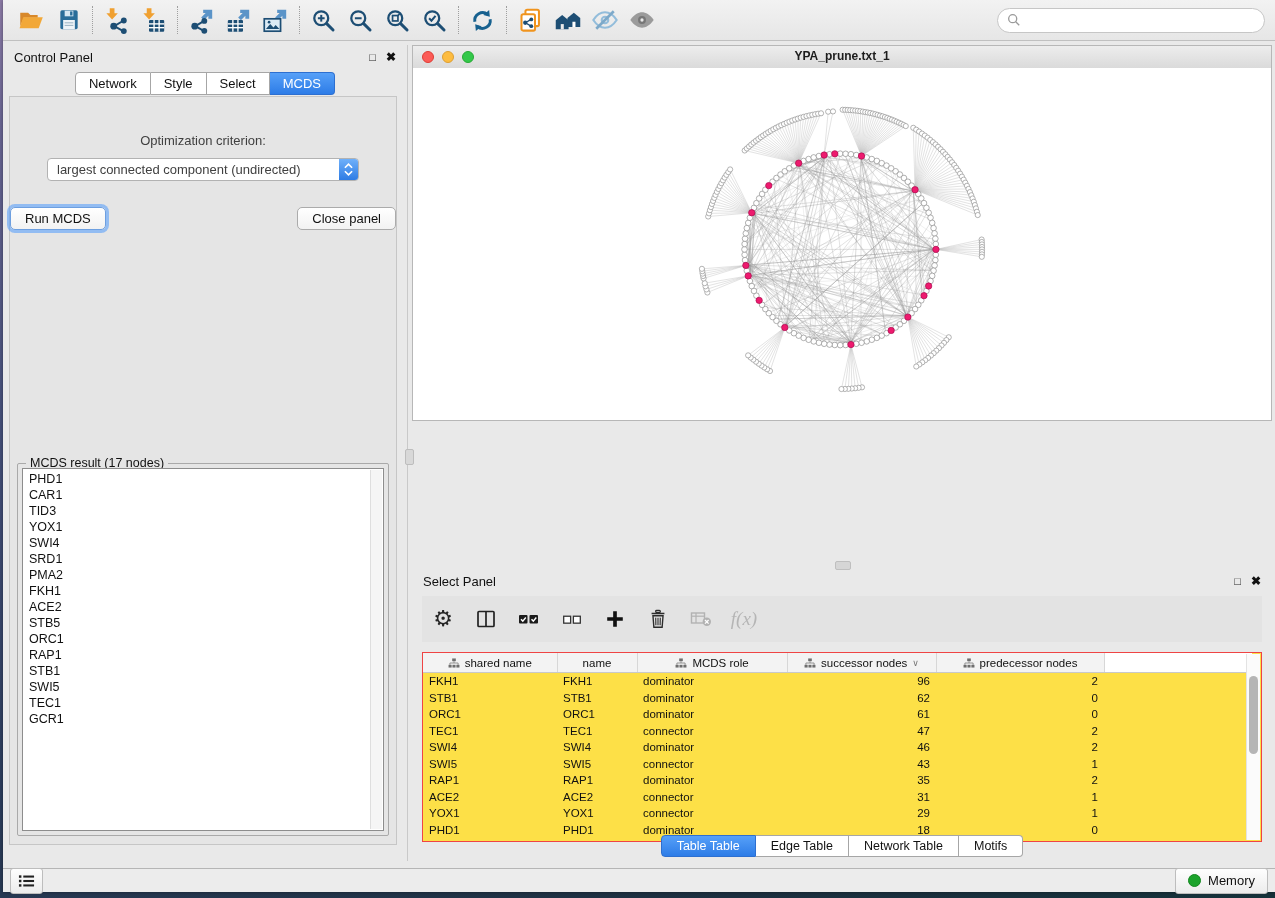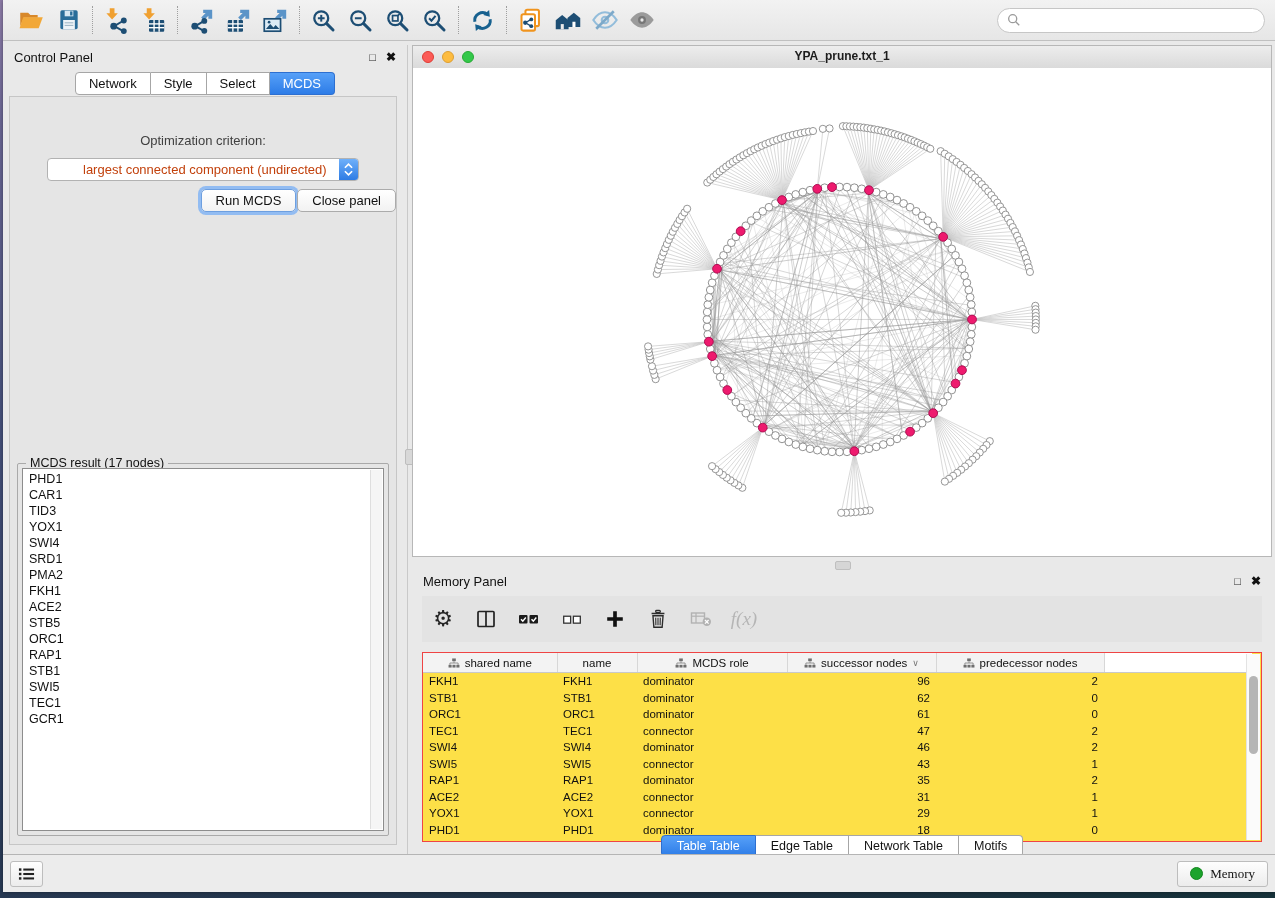--- a/index.html
+++ b/index.html
@@ -28,41 +28,41 @@
   .float-glyph{font-size:11px;color:#222;line-height:1;}
   .close-glyph{font-size:12px;color:#111;font-weight:bold;line-height:1;}
   .cp-tabs{display:flex;justify-content:center;margin-top:3px;position:relative;z-index:2;}
   .seg{background:#fff;border:1px solid #a6a6a6;border-left:none;padding:3px 13px;font-size:13px;color:#111;}
   .seg:first-child{border-left:1px solid #a6a6a6;border-radius:4px 0 0 4px;}
   .seg:last-child{border-radius:0 4px 4px 0;}
   .seg.selected{background:linear-gradient(#56a0f8,#2d7ce7);border-color:#2d6fd0;color:#fff;}
   .cp-body{position:absolute;top:51px;left:6px;right:10px;bottom:16px;background:#e5e5e5;border:1px solid #c6c6c6;}
   .opt-label{margin-top:36px;text-align:center;font-size:13px;color:#404040;}
   .combo{margin:10px auto 0;width:312px;height:23px;background:#fff;border:1px solid #b2b2b2;border-radius:4px;
-    display:flex;align-items:center;font-size:13px;color:#c2410c;box-sizing:border-box;padding-left:26px;}
+    display:flex;align-items:center;font-size:13px;color:#404040;box-sizing:border-box;}
   .combo .val{flex:1;padding-left:9px;white-space:nowrap;overflow:hidden;}
   .combo .cap{width:19px;align-self:stretch;background:linear-gradient(#6fb0fa,#2e7ce4);border-radius:0 3px 3px 0;
     display:flex;flex-direction:column;align-items:center;justify-content:center;gap:1px;}
-  .btn-row{display:flex;justify-content:flex-end;gap:1px;margin-top:8px;}
+  .btn-row{display:flex;justify-content:space-between;gap:1px;margin-top:26px;}
   .push-btn{background:linear-gradient(#ffffff,#f2f2f2);border:1px solid #ababab;border-radius:5px;
     font-size:13px;color:#111;padding:3px 14px;font-family:"Liberation Sans",sans-serif;}
   .push-btn.focused{box-shadow:0 0 0 3px rgba(90,160,250,.6);border-color:#6d9fe0;}
   .result-group{position:absolute;left:7px;right:7px;bottom:8px;top:366px;border:1px solid #a9a9a9;border-radius:2px;}
   .result-legend{position:absolute;top:-8px;left:8px;background:#e5e5e5;padding:0 4px;font-size:12.5px;color:#111;}
   .listbox{position:absolute;inset:4px;background:#fff;border:1px solid #8d8d8d;overflow:hidden;}
   .listbox ul{margin:0;padding:2px 0 0 6px;list-style:none;font-size:12.5px;line-height:16px;color:#111;}
   .list-scroll{position:absolute;top:1px;bottom:1px;right:1px;width:11px;background:#f5f5f5;border-left:1px solid #dedede;}
 
   
   .v-splitter{position:absolute;left:404px;top:4px;width:5px;bottom:0;background:#e9e9e9;border-left:1px solid #c9c9c9;}
   .v-handle{position:absolute;left:-3px;top:404px;width:7px;height:14px;background:#d8d8d8;border:1px solid #bdbdbd;border-radius:2px;}
 
   
   .right-col{position:absolute;left:409px;top:4px;right:3px;bottom:0;}
-  .net-window{position:absolute;top:0;left:0;right:0;height:512px;border:1px solid #b7b7b7;background:#fff;box-sizing:border-box;}
+  .net-window{position:absolute;top:0;left:0;right:0;height:376px;border:1px solid #b7b7b7;background:#fff;box-sizing:border-box;}
   .net-titlebar{height:22px;background:linear-gradient(#ededed,#dadada);border-bottom:1px solid #b0b0b0;position:relative;}
   .traffic{position:absolute;left:9px;top:5px;display:flex;gap:8px;}
   .light{width:12px;height:12px;border-radius:50%;box-sizing:border-box;}
   .light.red{background:#fc5b57;border:1px solid #dd3e36;}
   .light.yellow{background:#fdbc40;border:1px solid #dd9f33;}
   .light.green{background:#34c84a;border:1px solid #27aa35;}
   .net-title{position:absolute;inset:0;text-align:center;line-height:21px;font-size:12px;font-weight:bold;color:#1c1c1c;}
   .net-canvas{position:absolute;top:22px;left:0;right:0;bottom:0;background:#fff;}
   .net-canvas svg{display:block;width:100%;height:100%;}
 
@@ -85,22 +85,22 @@
   td.c0{padding-left:14px;}
   td.num{text-align:right;}
   td.c3{padding-right:22px;}
   td.c4{padding-right:16px;}
   .tbl-scroll{position:absolute;top:1px;bottom:1px;right:1px;width:13px;background:#fbfbfb;border-left:1px solid #e3e3e3;}
   .tbl-thumb{position:absolute;left:2px;width:9px;top:22px;height:78px;background:#b5b5b5;border-radius:5px;}
   .tp-tabs{position:absolute;left:0;right:0;top:266px;display:flex;justify-content:center;}
   .tp-tabs .seg{padding:3px 15px;font-size:12.5px;}
 
   
-  .status-bar{position:absolute;bottom:0;left:0;right:0;height:38px;background:#ececec;border-top:1px solid #b5b5b5;
-    display:flex;align-items:center;padding:8px 7px;box-sizing:border-box;font-family:Liberation Serif, serif;}
+  .status-bar{position:absolute;bottom:0;left:0;right:0;height:24px;background:#ececec;border-top:1px solid #b5b5b5;
+    display:flex;align-items:center;padding:8px 7px;box-sizing:border-box;}
   .sb-btn{height:24px;border:1px solid #bdbdbd;background:linear-gradient(#fefefe,#ececec);border-radius:3px;
     display:flex;align-items:center;justify-content:center;}
   .list-btn{width:31px;}
   .memory-btn{margin-left:auto;gap:7px;padding:0 12px;font-size:13px;color:#111;}
   .mem-dot{width:13px;height:13px;border-radius:50%;background:#1ca32c;border:1px solid #13871f;box-sizing:border-box;}
 </style>
 </head>
 <body>
 
 <div class="app-window">
@@ -1029,21 +1029,21 @@
             </svg>
         </div>
       </div>
 
       <div class="h-splitter">
         <div class="h-handle"></div>
       </div>
 
       <div class="table-panel">
         <div class="panel-header">
-          <span>Memory Panel</span>
+          <span>Select Panel</span>
           <span class="win-icons">
             <span class="float-glyph">□</span>
             <span class="close-glyph">✖</span>
           </span>
         </div>
         <div class="tp-toolbar">
           <div class="tp-icon">
               <span class="gear-char">⚙</span>
             </div>
           <div class="tp-icon">

